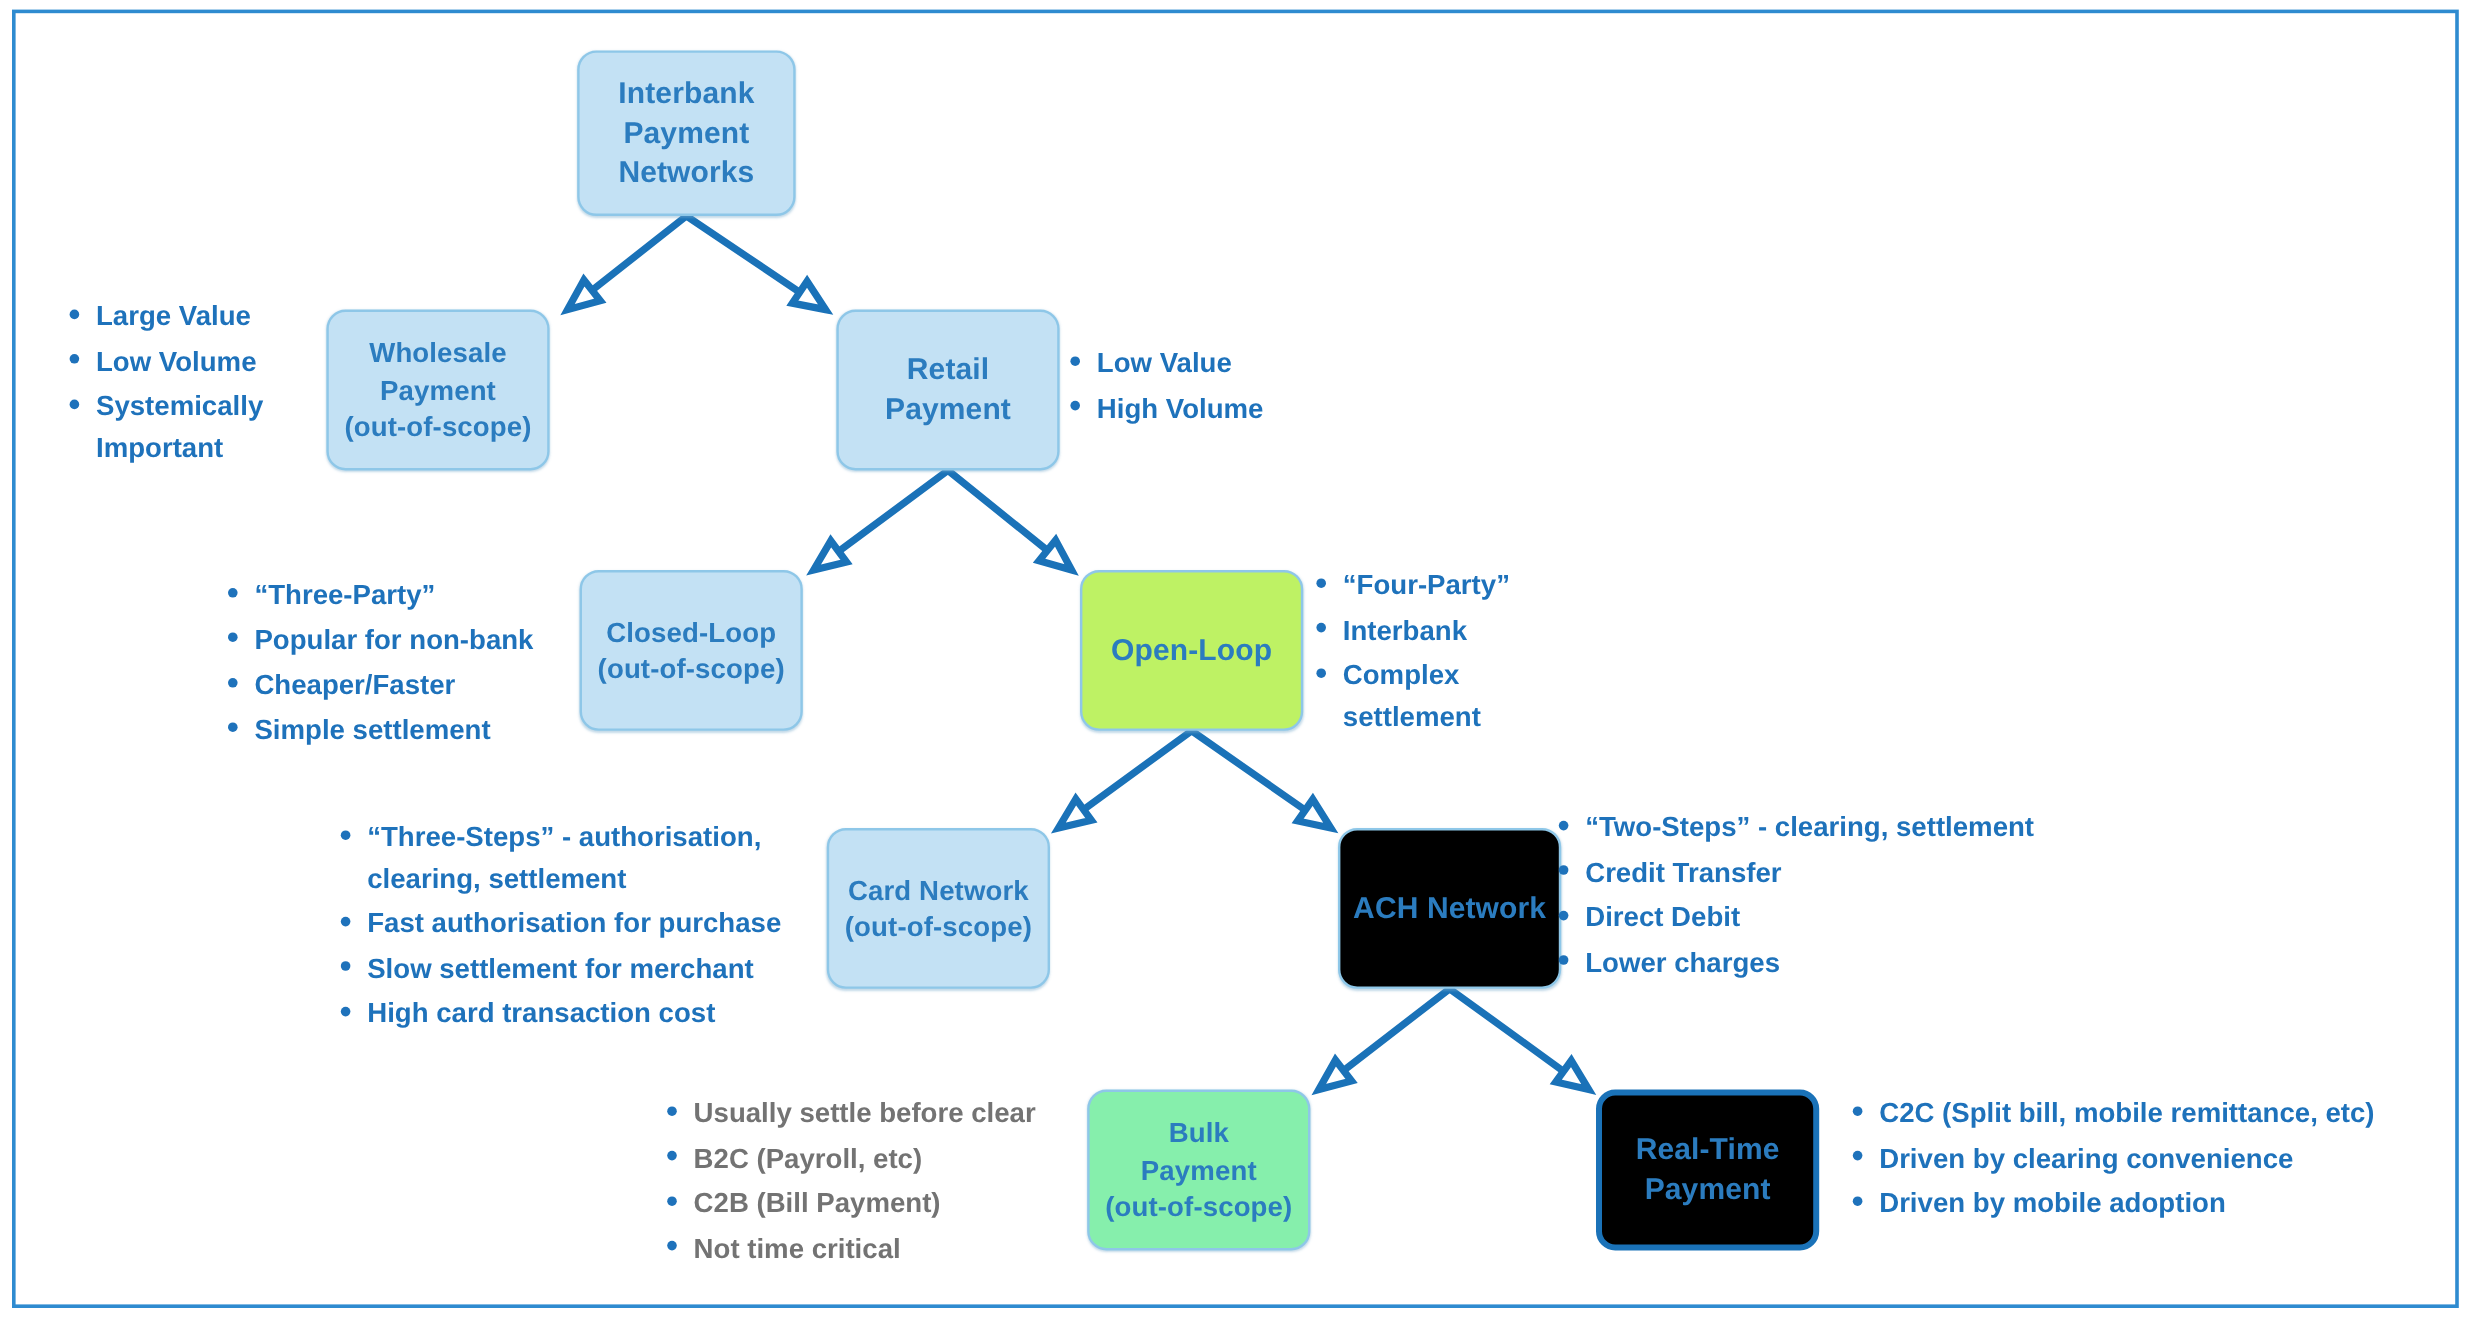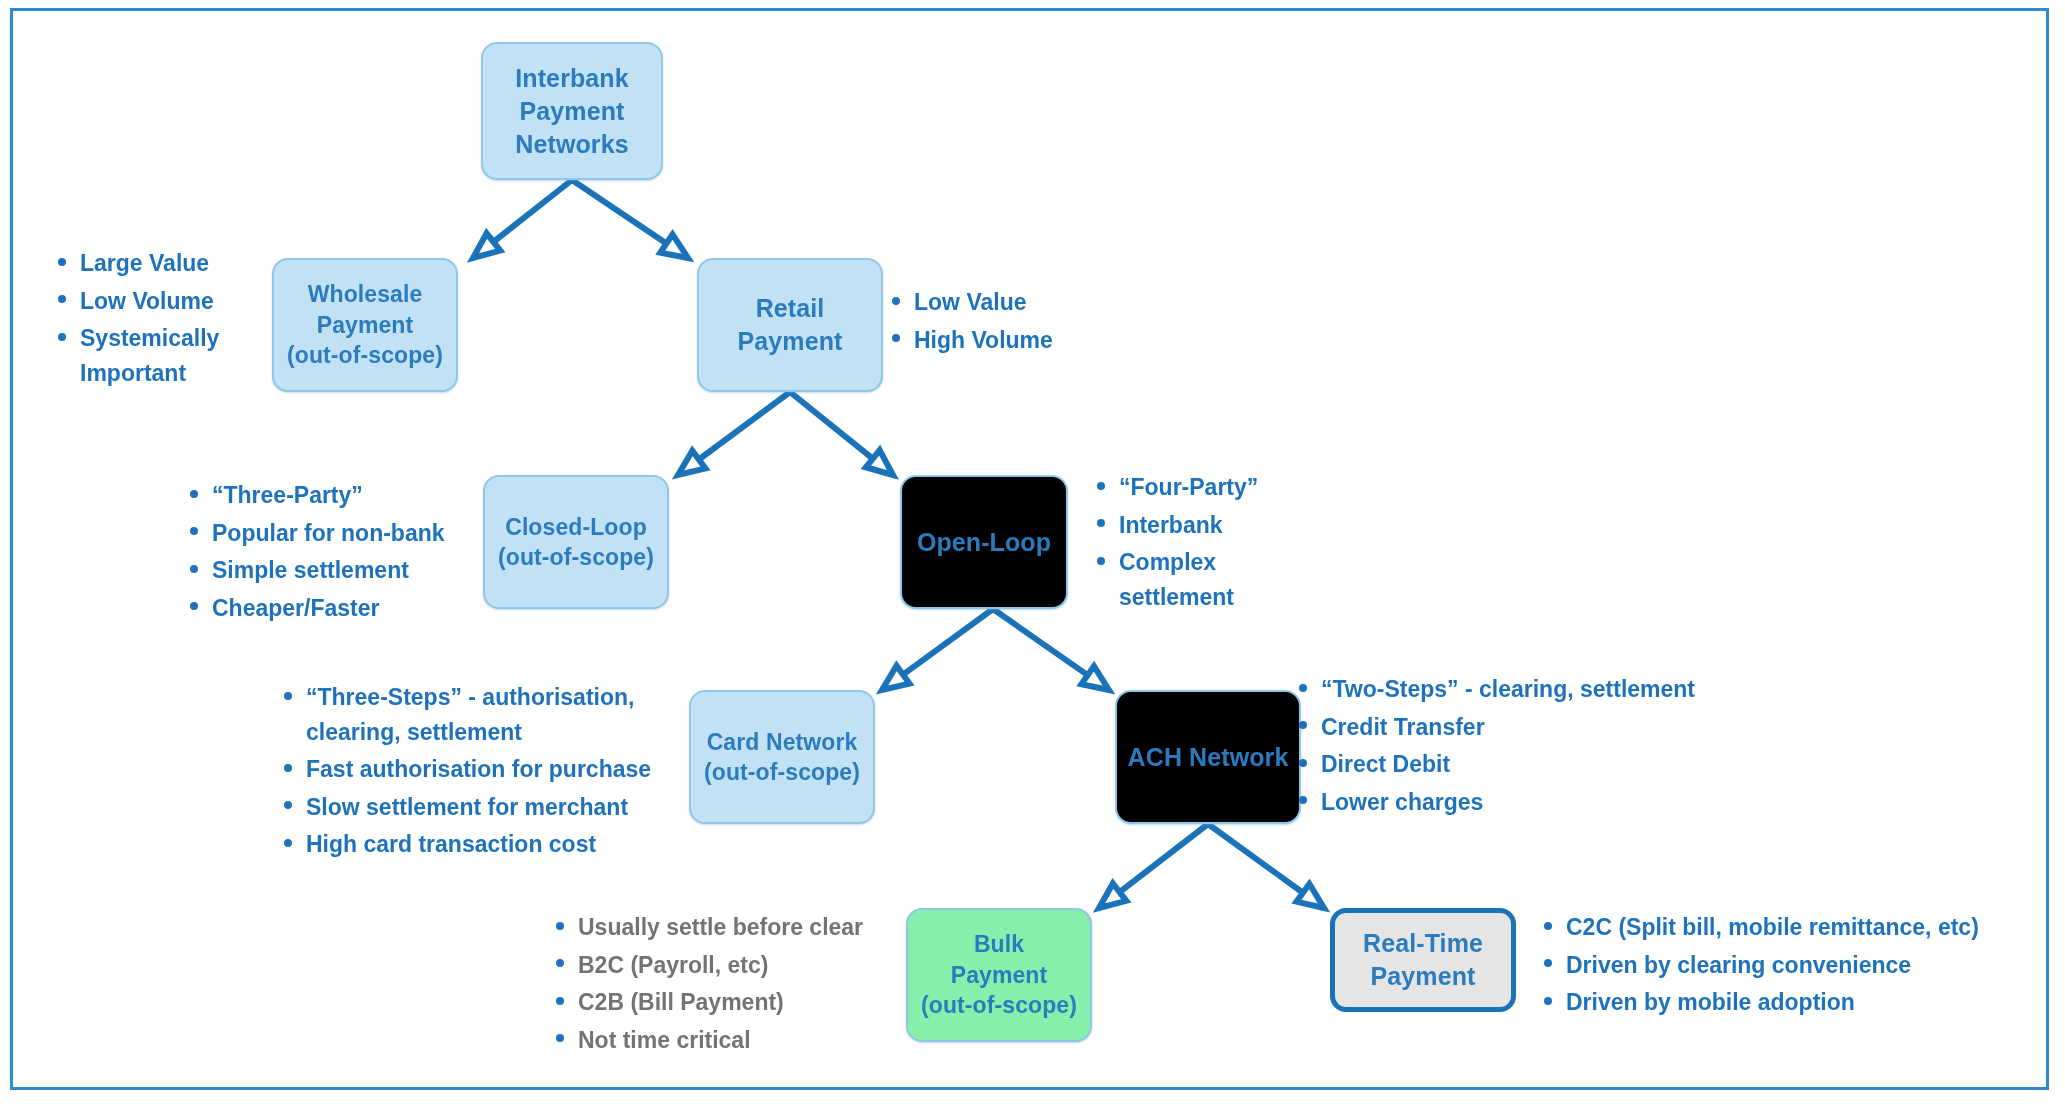--- a/index.html
+++ b/index.html
@@ -135,36 +135,36 @@
 (out-of-scope)</span>
       </div>
       <div class="node" style="left: 697px; top: 258px; width: 186px; height: 134px; font-size: 25px; background: rgb(195, 225, 244); color: rgb(43, 124, 191); border-color: rgb(142, 199, 232);">
         <span class="nlabel">Retail
 Payment</span>
       </div>
       <div class="node" style="left: 483px; top: 475px; width: 186px; height: 134px; font-size: 23px; background: rgb(195, 225, 244); color: rgb(43, 124, 191); border-color: rgb(142, 199, 232);">
         <span class="nlabel">Closed-Loop
 (out-of-scope)</span>
       </div>
-      <div class="node" style="left: 900px; top: 475px; width: 168px; height: 134px; font-size: 25px; background: #000000; color: rgb(43, 124, 191); border-color: rgb(142, 199, 232);">
+      <div class="node" style="left: 900px; top: 475px; width: 186px; height: 134px; font-size: 25px; background: #bef264; color: rgb(43, 124, 191); border-color: rgb(142, 199, 232);">
         <span class="nlabel">Open-Loop</span>
       </div>
       <div class="node" style="left: 689px; top: 690px; width: 186px; height: 134px; font-size: 23px; background: rgb(195, 225, 244); color: rgb(43, 124, 191); border-color: rgb(142, 199, 232);">
         <span class="nlabel">Card Network
 (out-of-scope)</span>
       </div>
       <div class="node" style="left: 1115px; top: 690px; width: 186px; height: 134px; font-size: 25px; background: #000000; color: rgb(43, 124, 191); border-color: rgb(142, 199, 232);">
         <span class="nlabel">ACH Network</span>
       </div>
       <div class="node" style="left: 906px; top: 908px; width: 186px; height: 134px; font-size: 23px; background: #86efac; color: rgb(43, 124, 191); border-color: rgb(142, 199, 232);">
         <span class="nlabel">Bulk
 Payment
 (out-of-scope)</span>
       </div>
-      <div class="node highlight" style="left: 1330px; top: 908px; width: 186px; height: 104px; font-size: 25px; background: #e5e5e5; color: rgb(43, 124, 191); border-color: rgb(26, 114, 184);">
+      <div class="node highlight" style="left: 1330px; top: 908px; width: 186px; height: 134px; font-size: 25px; background: #000000; color: rgb(43, 124, 191); border-color: rgb(26, 114, 184);">
         <span class="nlabel">Real-Time
 Payment</span>
       </div>
     </div>
   <div id="annotations-layer">
       <div class="bullets" style="left: 54px; top: 246px; width: 210px; font-size: 23px; color: rgb(30, 114, 187); text-align: left;">
         <ul>
           <li>Large Value</li>
           <li>Low Volume</li>
           <li>Systemically
@@ -174,22 +174,22 @@
       <div class="bullets" style="left: 888px; top: 285px; width: 260px; font-size: 23px; color: rgb(30, 114, 187); text-align: left;">
         <ul>
           <li>Low Value</li>
           <li>High Volume</li>
         </ul>
       </div>
       <div class="bullets" style="left: 186px; top: 478px; width: 290px; font-size: 23px; color: rgb(30, 114, 187); text-align: left;">
         <ul>
           <li>“Three-Party”</li>
           <li>Popular for non-bank</li>
+          <li>Cheaper/Faster</li>
           <li>Simple settlement</li>
-          <li>Cheaper/Faster</li>
         </ul>
       </div>
       <div class="bullets" style="left: 1093px; top: 470px; width: 240px; font-size: 23px; color: rgb(30, 114, 187); text-align: left;">
         <ul>
           <li>“Four-Party”</li>
           <li>Interbank</li>
           <li>Complex
 settlement</li>
         </ul>
       </div>

